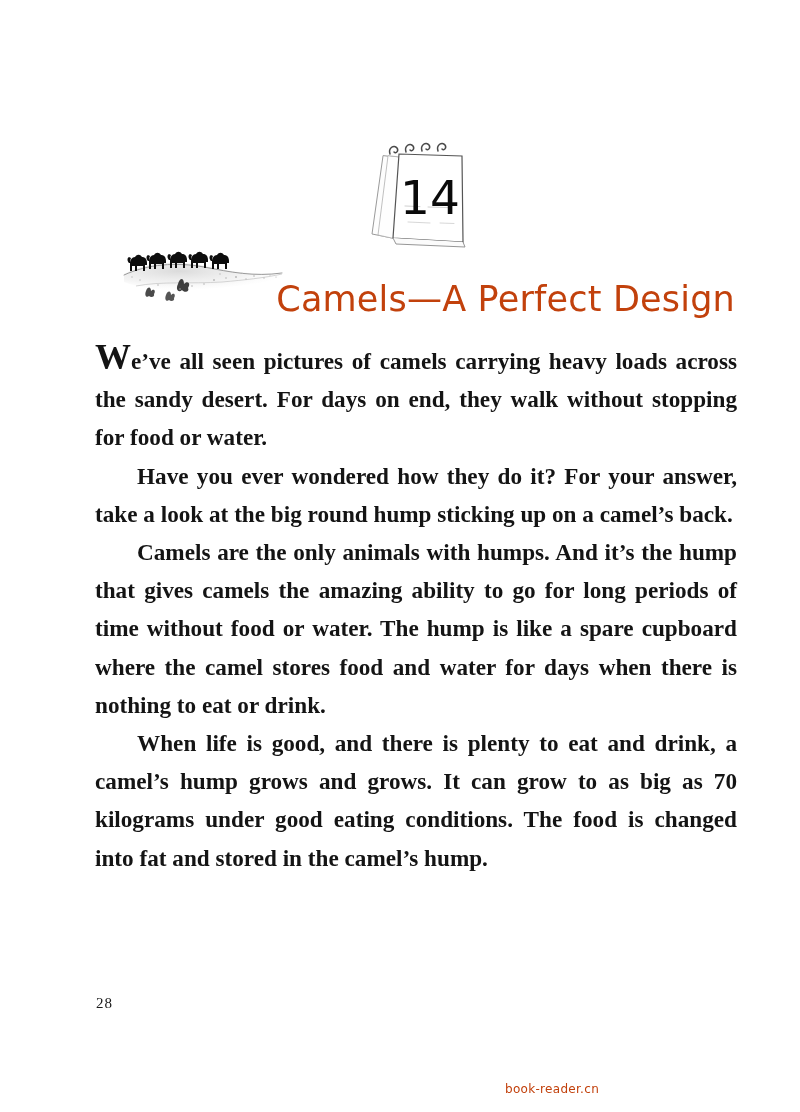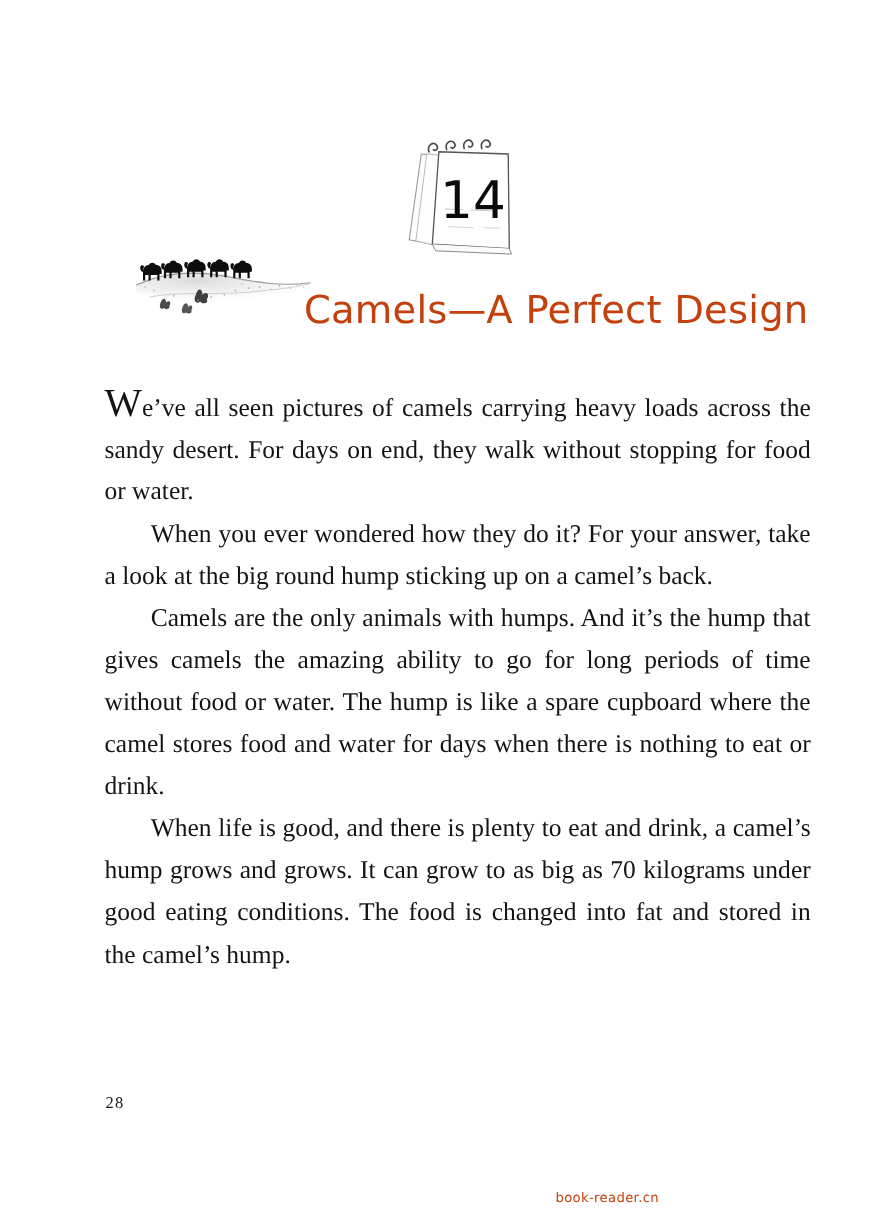--- a/index.html
+++ b/index.html
@@ -14,21 +14,21 @@
     background: #ffffff;
     overflow: hidden;
     font-family: "Liberation Serif", "DejaVu Serif", serif;
     color: #111111;
   }
 
   
   #chapter-header {
     position: absolute;
     left: 0;
-    top: 104px;
+    top: 120px;
     width: 800px;
     height: 200px;
   }
 
   
   #calendar-illustration {
     position: absolute;
     left: 352px;
     top: 14px;
     width: 130px;
@@ -58,26 +58,27 @@
     font-weight: 400;
     letter-spacing: 0.2px;
     color: #c2410c;
     white-space: nowrap;
   }
 
   
   #body-text {
     position: absolute;
     left: 95px;
-    top: 352px;
+    top: 342px;
     width: 642px;
     font-size: 23.2px;
     line-height: 38.2px;
     text-align: justify;
     color: #141414;
+    font-weight: bold;
   }
   #body-text p {
     margin: 0;
     text-indent: 42px;
   }
   #body-text p.first {
     text-indent: 0;
   }
   .dropcap {
     font-size: 36px;
@@ -213,21 +214,21 @@
             <circle cx="158" cy="49" r="0.6"></circle>
         </g>
       </svg>
     </div>
 
     <h1 id="chapter-title">Camels—A Perfect Design</h1>
   </div>
 
   <div id="body-text">
       <p class="first"><span class="dropcap">W</span>e’ve all seen pictures of camels carrying heavy loads across the sandy desert. For days on end, they walk without stopping for food or water.</p>
-      <p>When you ever wondered how they do it? For your answer, take a look at the big round hump sticking up on a camel’s back.</p>
+      <p>Have you ever wondered how they do it? For your answer, take a look at the big round hump sticking up on a camel’s back.</p>
       <p>Camels are the only animals with humps. And it’s the hump that gives camels the amazing ability to go for long periods of time without food or water. The hump is like a spare cupboard where the camel stores food and water for days when there is nothing to eat or drink.</p>
       <p>When life is good, and there is plenty to eat and drink, a camel’s hump grows and grows. It can grow to as big as 70 kilograms under good eating conditions. The food is changed into fat and stored in the camel’s hump.</p>
     </div>
 
   <div id="page-number">28</div>
 
   <div id="watermark" style="color: #c2410c;">book-reader.cn</div>
 
 </div>
 

